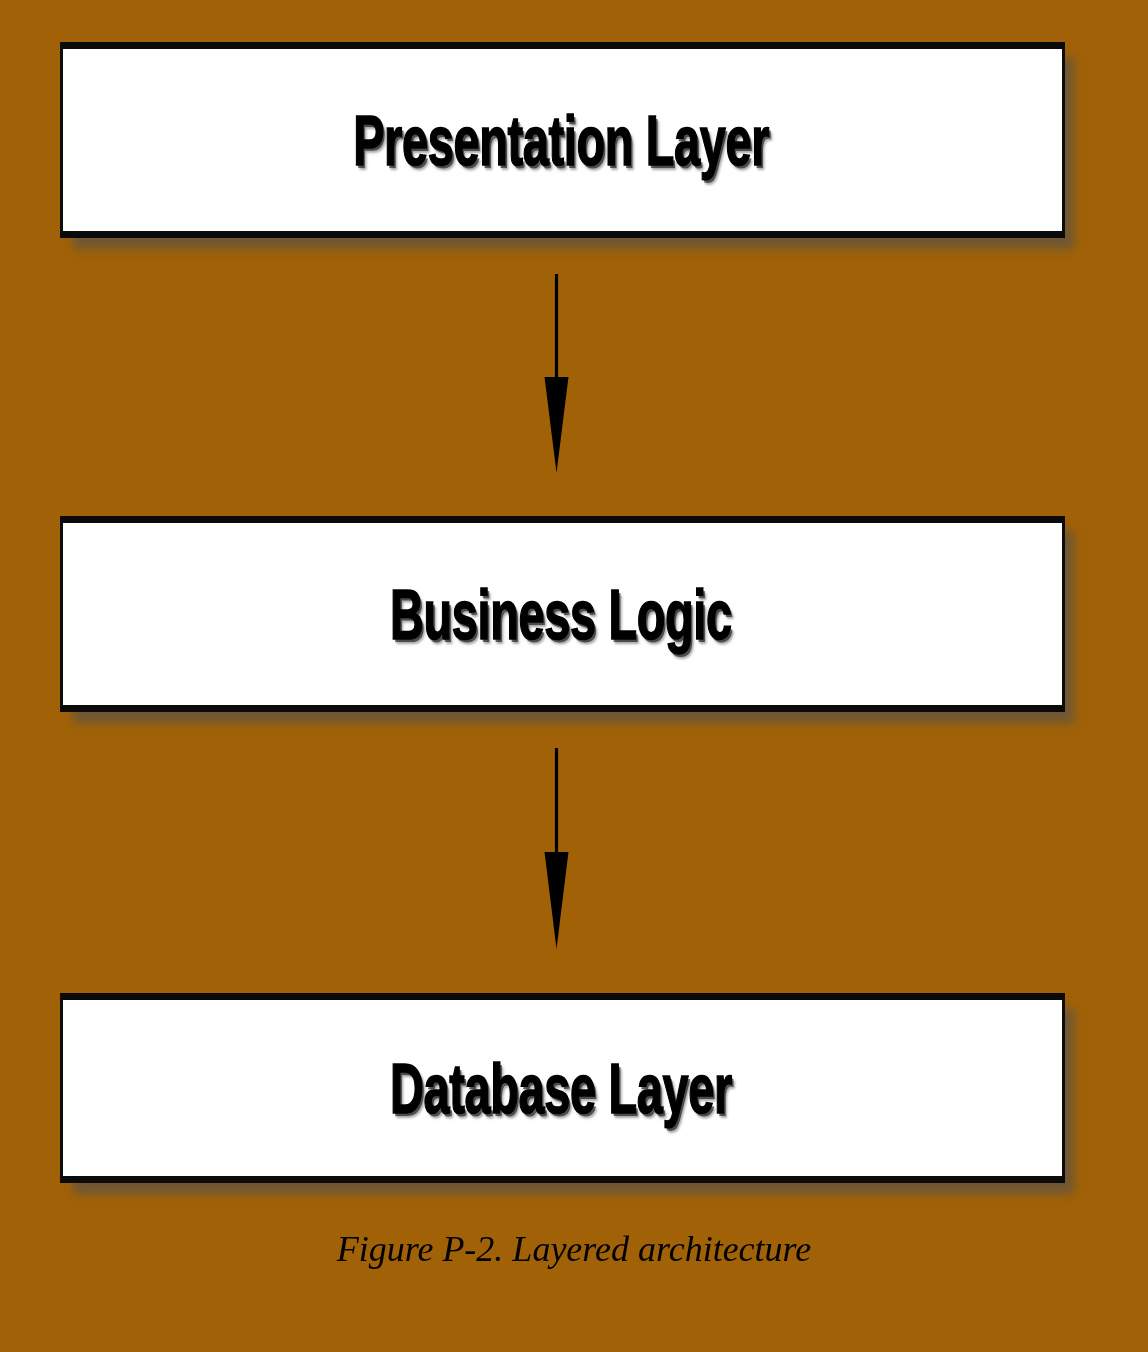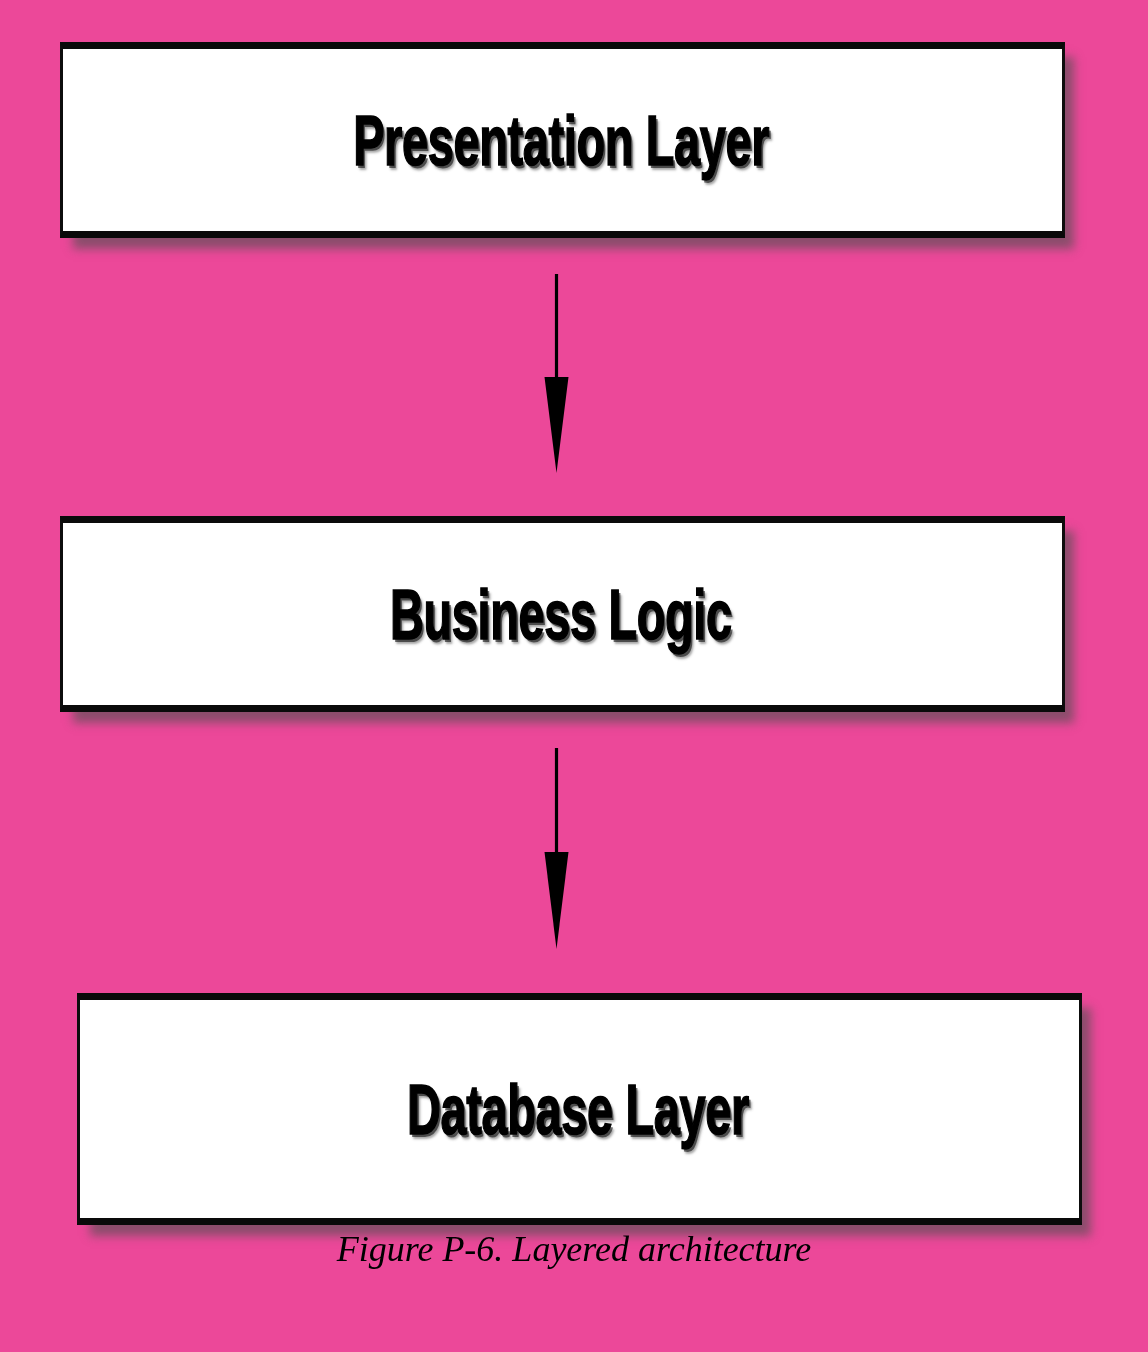--- a/index.html
+++ b/index.html
@@ -14,21 +14,21 @@
     position: relative;
     overflow: hidden;
   }
 
   #figure-canvas {
     position: absolute;
     left: 0;
     top: 0;
     width: 1148px;
     height: 1352px;
-    background: #ec4899;
+    background: #a16207;
     text-decoration: underline;
   }
 
   
   .layer-box {
     position: absolute;
     left: 60px;
     width: 1005px;
     background: #ffffff;
     border-top: 7px solid #0a0a0a;
@@ -37,21 +37,21 @@
     border-right: 3px solid #0d0d0d;
     box-sizing: border-box;
     box-shadow: 11px 13px 9px -2px rgba(80,80,80,0.62);
     display: flex;
     align-items: center;
     justify-content: center;
   }
 
   .layer-box-1 { top: 42px;  height: 196px; }
   .layer-box-2 { top: 516px; height: 196px; }
-  .layer-box-3 { top: 993px; height: 232px; margin-left: 17px; }
+  .layer-box-3 { top: 993px; height: 190px; }
 
   .layer-label {
     font-family: "Liberation Sans", "DejaVu Sans", sans-serif;
     font-weight: 700;
     font-size: 71px;
     line-height: 1;
     color: #000000;
     letter-spacing: -0.5px;
     transform: scaleX(0.66);
     transform-origin: center center;
@@ -110,15 +110,15 @@
     <svg width="74" height="204" viewBox="0 0 74 204" xmlns="http://www.w3.org/2000/svg">
       <line x1="36.5" y1="0" x2="36.5" y2="108" stroke="#000000" stroke-width="3.2"></line>
       <polygon points="24.5,104 48.5,104 36.5,201" fill="#000000"></polygon>
     </svg>
   </div>
 
   <div class="layer-box layer-box-3">
     <span class="layer-label">Database Layer</span>
   </div>
 
-  <div class="figure-caption">Figure P-6. Layered architecture</div>
+  <div class="figure-caption">Figure P-2. Layered architecture</div>
 
 </div>
 
 </body></html>

